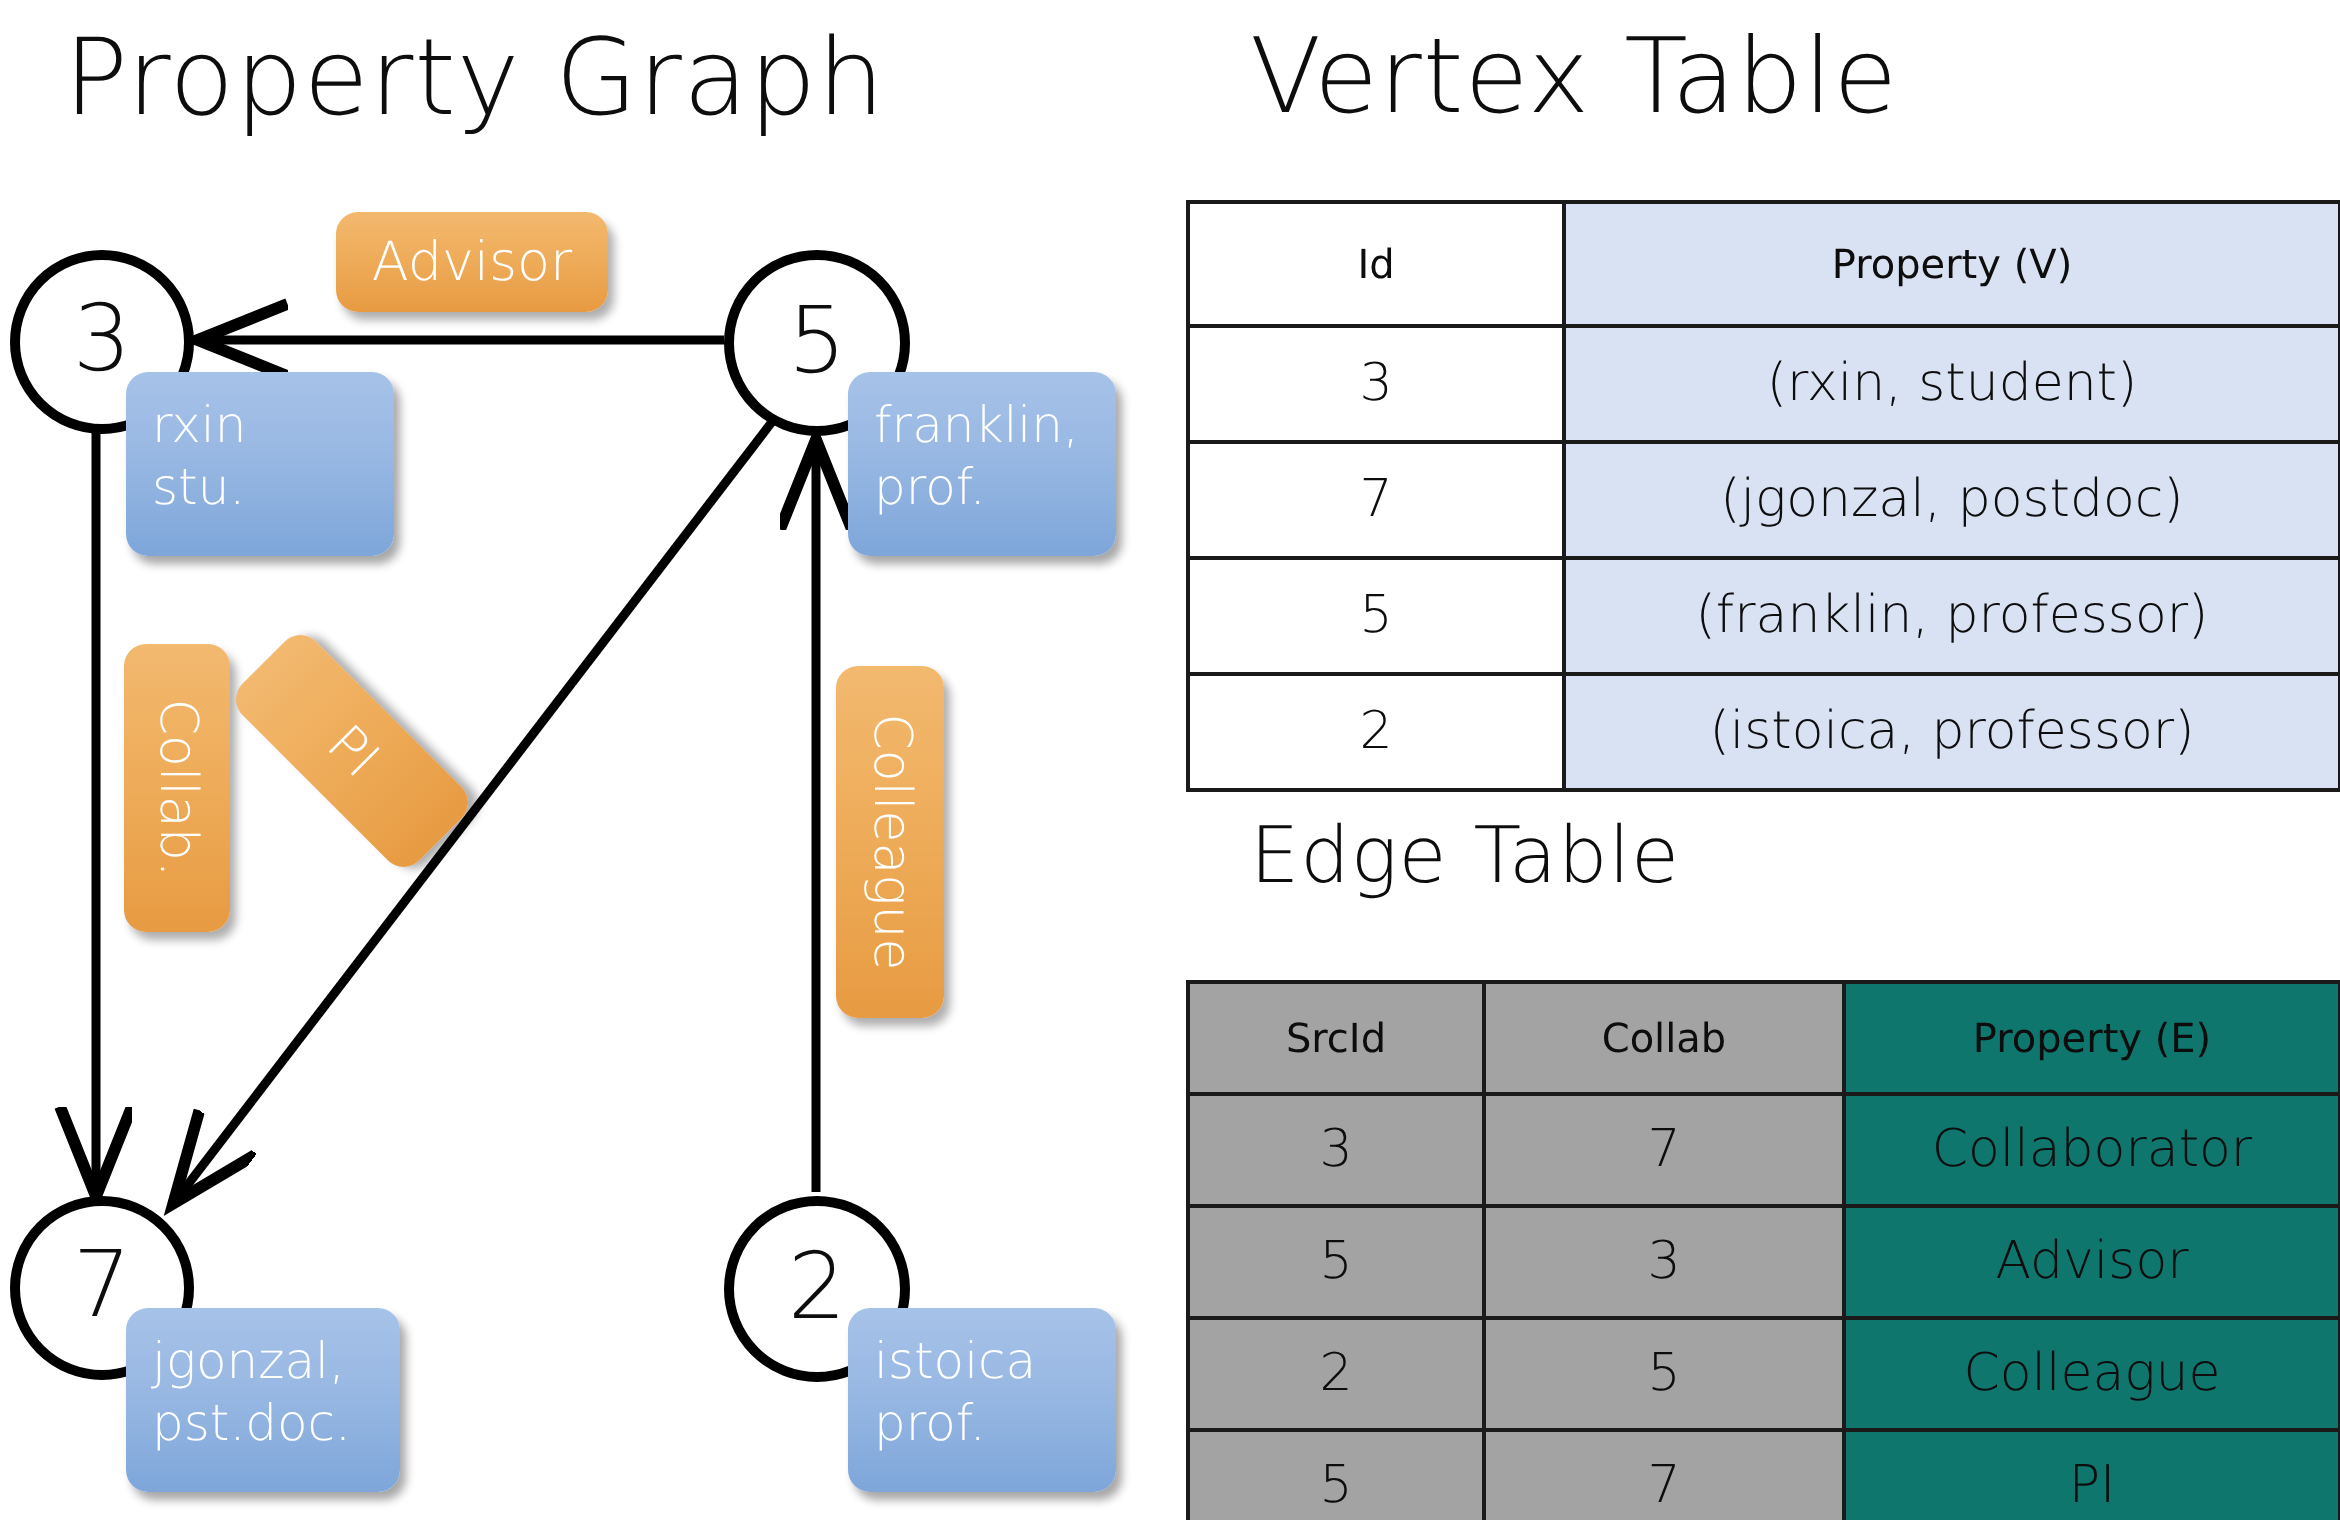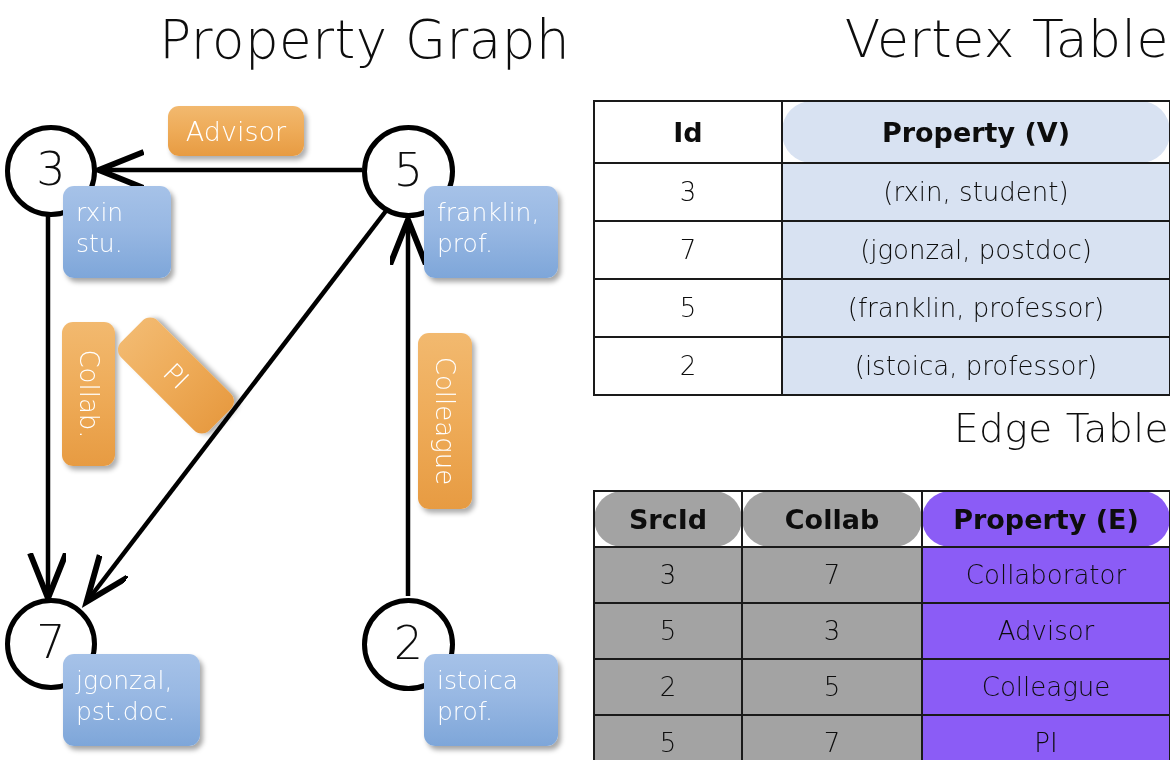--- a/index.html
+++ b/index.html
@@ -13,26 +13,27 @@
     height: 760px;
     background: #ffffff;
     overflow: hidden;
     font-family: "Liberation Sans", sans-serif;
     color: #000000;
   }
 
   
   .title {
     position: absolute;
-    text-align: right;
+    text-align: left;
     font-weight: 300;
     color: #0d0d0d;
     letter-spacing: 0.5px;
     white-space: nowrap;
     font-family: "DejaVu Sans", sans-serif;
+    padding-left: 32px;
   }
   #title-property-graph {
     left: 0; top: 8px; width: 570px;
     font-size: 53px; line-height: 64px;
   }
   #title-vertex-table {
     left: 593px; top: 8px; width: 576px;
     font-size: 52px; line-height: 62px;
   }
   #title-edge-table {
@@ -120,41 +121,40 @@
     font-family: "DejaVu Sans", sans-serif;
   }
   .data-table td, .data-table th {
     border: 2px solid #1a1a1a;
     text-align: center;
     font-weight: 300;
     color: #0d0d0d;
     padding: 0;
   }
   .data-table th {
-    font-weight: 700;
-    font-size: 27px;
-    border-radius: 30px;
+    font-weight: 400;
+    font-size: 20px;
   }
   .data-table td { font-size: 26px; }
 
   #vertex-table { left: 593px; top: 100px; width: 576px; }
   #vertex-table col.c-id   { width: 188px; }
   #vertex-table col.c-prop { width: 388px; }
   #vertex-table th.h-id, #vertex-table td.v-id { height: 56px; background: #ffffff; }
   #vertex-table th.h-prop, #vertex-table td.v-prop {
     height: 56px; background: #d8e2f2;
   }
   #vertex-table th.h-id, #vertex-table th.h-prop { height: 60px; }
 
   #edge-table { left: 593px; top: 490px; width: 576px; }
   #edge-table col.c-src  { width: 148px; }
   #edge-table col.c-dst  { width: 180px; }
   #edge-table col.c-eprop{ width: 248px; }
   #edge-table th, #edge-table td { height: 54px; background: #a3a3a3; }
-  #edge-table th.h-eprop, #edge-table td.e-prop { background: #8b5cf6; margin-left: 30px; }
+  #edge-table th.h-eprop, #edge-table td.e-prop { background: #0f766e; margin-left: 30px; }
 </style>
 </head>
 <body>
 
 <div id="page">
 
   <div id="graph-panel">
 
     <div class="title" id="title-property-graph">Property Graph</div>
 
@@ -170,21 +170,21 @@
       <line x1="48" y1="216" x2="48" y2="596" stroke="#000000" stroke-width="4.5" marker-end="url(#arrowhead)"></line>
 
       <line x1="389" y1="207" x2="88" y2="600" stroke="#000000" stroke-width="4.5" marker-end="url(#arrowhead)"></line>
 
       <line x1="408" y1="596" x2="408" y2="222" stroke="#000000" stroke-width="4.5" marker-end="url(#arrowhead)"></line>
     </svg>
 
     <div class="node-circle" style="left:5px; top:125px; width:92px; height:92px;">
       <span class="node-num">3</span>
     </div>
-    <div class="prop-box" style="left:63px; top:186px; width:108px; height:92px;">
+    <div class="prop-box" style="left:63px; top:186px; width:134px; height:92px;">
       <span class="line">rxin</span>
       <span class="line">stu.</span>
     </div>
 
     <div class="node-circle" style="left:362px; top:125px; width:93px; height:93px;">
       <span class="node-num">5</span>
     </div>
     <div class="prop-box" style="left:424px; top:186px; width:134px; height:92px;">
       <span class="line">franklin,</span>
       <span class="line">prof.</span>

